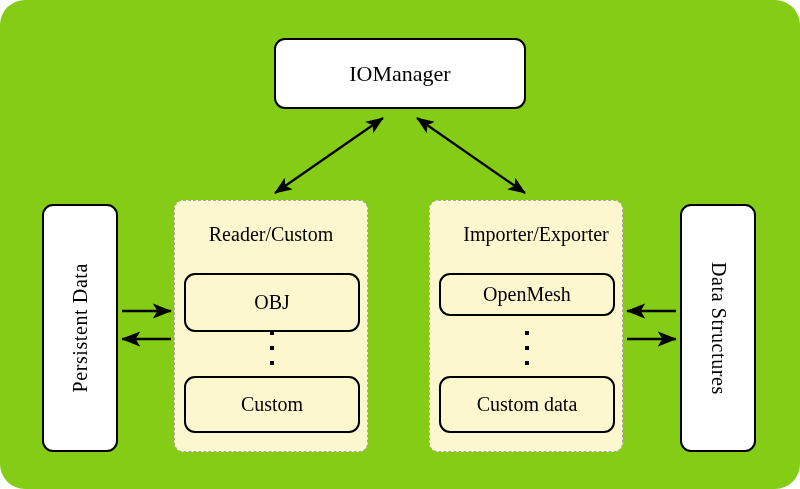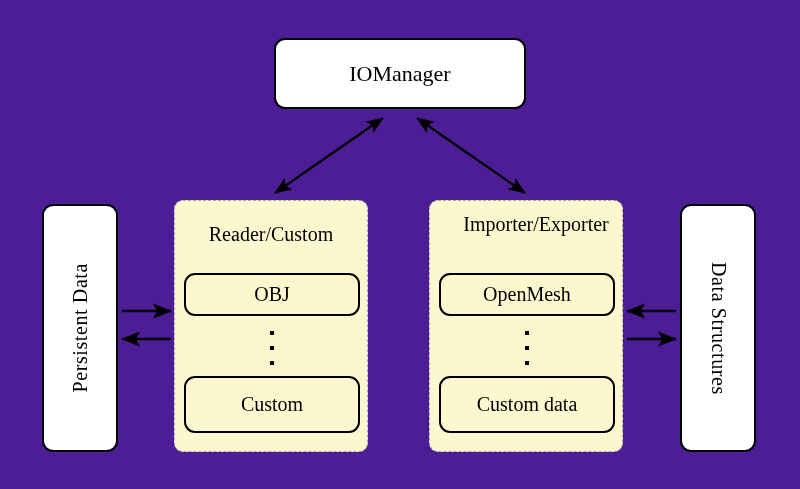--- a/index.html
+++ b/index.html
@@ -9,22 +9,23 @@
     background: #ffffff;
   }
   body {
     font-family: "Liberation Serif", "DejaVu Serif", serif;
     color: #000000;
   }
   #diagram-canvas {
     position: relative;
     width: 800px;
     height: 489px;
-    background: #4c1d95;
+    background: #84cc16;
     overflow: hidden;
+    border-radius: 25px;
   }
   #arrow-layer {
     position: absolute;
     left: 0;
     top: 0;
     width: 800px;
     height: 489px;
     pointer-events: none;
   }
 
@@ -143,38 +144,38 @@
   </div>
 
   <div class="node node-white" style="left:680px; top:204px; width:76px; height:248px;">
     <span class="vlabel-down">Data Structures</span>
   </div>
 
   <div class="group-box" style="left:174px; top:200px; width:194px; height:252px;">
 
     <div class="group-title" style="top:22px;">Reader/Custom</div>
 
-    <div class="node node-yellow inner-text" style="left:9px; top:72px; width:176px; height:43px;justify-content:center;">
+    <div class="node node-yellow inner-text" style="left:9px; top:72px; width:176px; height:59px;justify-content:center;">
       <span>OBJ</span>
     </div>
 
     <div class="vdots" style="left:95px; top:130px;">
       <i></i>
         <i></i>
         <i></i>
     </div>
 
     <div class="node node-yellow inner-text-2" style="left:9px; top:175px; width:176px; height:57px; flex-direction:row;">
       <span>Custom</span>
     </div>
   </div>
 
   <div class="group-box" style="left:429px; top:200px; width:194px; height:252px;">
 
-    <div class="group-title" style="top:12px;padding-left:20px;">Importer/Exporter</div>
+    <div class="group-title" style="top:22px;padding-left:20px;">Importer/Exporter</div>
 
     <div class="node node-yellow inner-text" style="left:9px; top:72px; width:176px; height:43px;">
       <span>OpenMesh</span>
     </div>
 
     <div class="vdots" style="left:95px; top:130px;">
       <i></i>
         <i></i>
         <i></i>
     </div>

